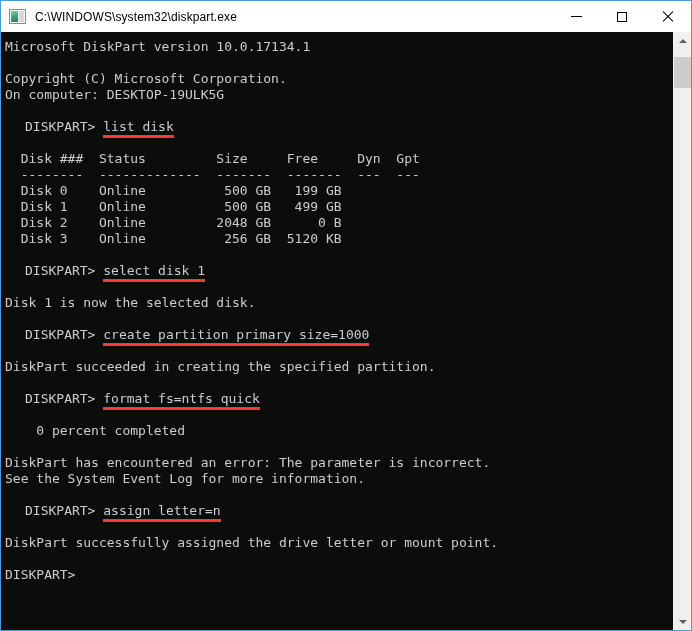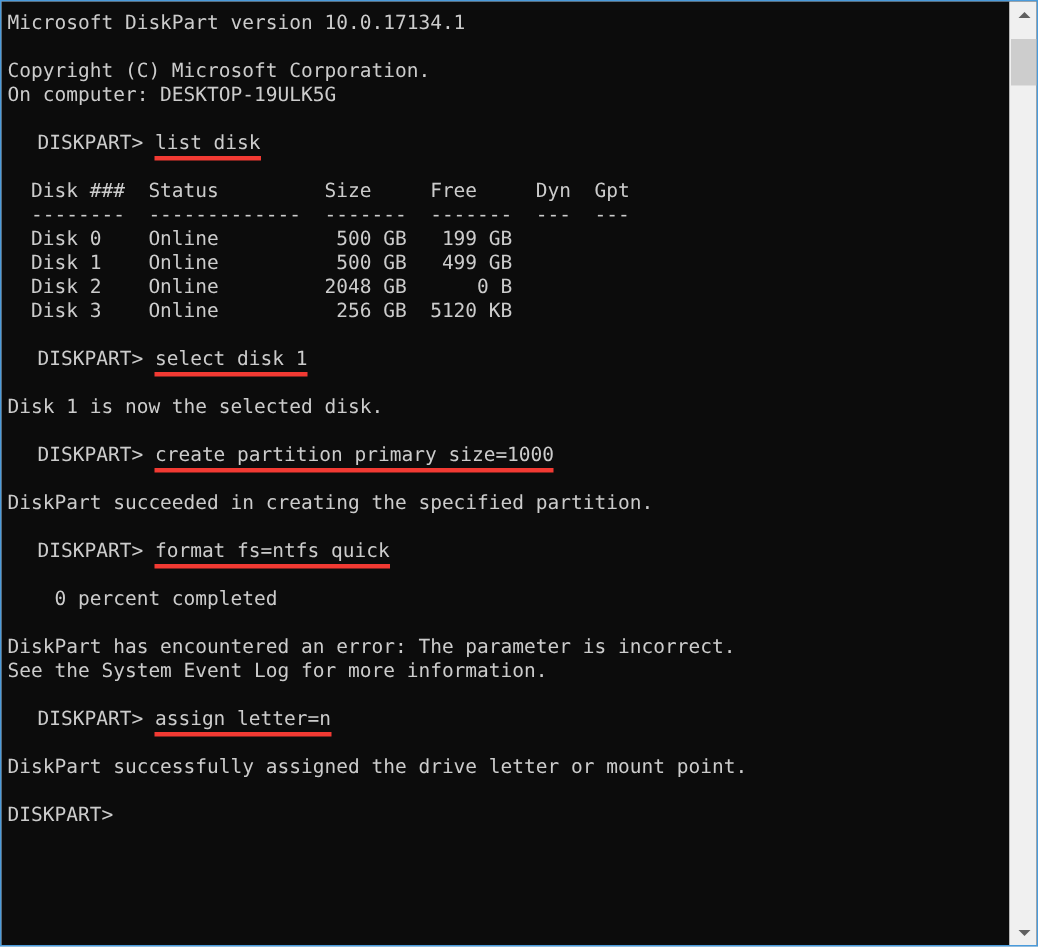--- a/index.html
+++ b/index.html
@@ -182,20 +182,36 @@
     height: 31px;
     background: #cdcdcd;
     cursor: default;
   }
 </style>
 </head>
 <body>
 
 <div id="console-window" style="border-color: rgb(74, 155, 220);">
 
+  <div id="title-bar">
+    <div id="app-icon"></div>
+    <div id="title-text">C:\WINDOWS\system32\diskpart.exe</div>
+
+    <div id="window-controls">
+      <button class="win-btn" id="minimize-button">
+        <span class="glyph-min"></span>
+      </button>
+      <button class="win-btn" id="maximize-button">
+        <span class="glyph-max"></span>
+      </button>
+      <button class="win-btn" id="close-button">
+        <span class="glyph-close"></span>
+      </button>
+    </div>
+  </div>
 
   <div id="console-body" style="background: rgb(12, 12, 12);">
 
     <div id="terminal">
       <div id="terminal-lines" style="color: rgb(204, 204, 204);"><div class="tline">Microsoft DiskPart version 10.0.17134.1</div><div class="tline">&nbsp;</div><div class="tline">Copyright (C) Microsoft Corporation.</div><div class="tline">On computer: DESKTOP-19ULK5G</div><div class="tline">&nbsp;</div><div class="tline cmdline"><span>DISKPART&gt; </span><span class="cmd-underline" style="--hl: #f23a33;">list disk</span></div><div class="tline">&nbsp;</div><div class="tline">  Disk ###  Status         Size     Free     Dyn  Gpt</div><div class="tline">  --------  -------------  -------  -------  ---  ---</div><div class="tline">  Disk 0    Online          500 GB   199 GB</div><div class="tline">  Disk 1    Online          500 GB   499 GB</div><div class="tline">  Disk 2    Online         2048 GB      0 B</div><div class="tline">  Disk 3    Online          256 GB  5120 KB</div><div class="tline">&nbsp;</div><div class="tline cmdline"><span>DISKPART&gt; </span><span class="cmd-underline" style="--hl: #f23a33;">select disk 1</span></div><div class="tline">&nbsp;</div><div class="tline">Disk 1 is now the selected disk.</div><div class="tline">&nbsp;</div><div class="tline cmdline"><span>DISKPART&gt; </span><span class="cmd-underline" style="--hl: #f23a33;">create partition primary size=1000</span></div><div class="tline">&nbsp;</div><div class="tline">DiskPart succeeded in creating the specified partition.</div><div class="tline">&nbsp;</div><div class="tline cmdline"><span>DISKPART&gt; </span><span class="cmd-underline" style="--hl: #f23a33;">format fs=ntfs quick</span></div><div class="tline">&nbsp;</div><div class="tline">    0 percent completed</div><div class="tline">&nbsp;</div><div class="tline">DiskPart has encountered an error: The parameter is incorrect.</div><div class="tline">See the System Event Log for more information.</div><div class="tline">&nbsp;</div><div class="tline cmdline"><span>DISKPART&gt; </span><span class="cmd-underline" style="--hl: #f23a33;">assign letter=n</span></div><div class="tline">&nbsp;</div><div class="tline">DiskPart successfully assigned the drive letter or mount point.</div><div class="tline">&nbsp;</div><div class="tline">DISKPART&gt;</div></div>
     </div>
 
     <div id="scrollbar">
       <div class="sb-arrow">
         <span class="arrow-up"></span>

